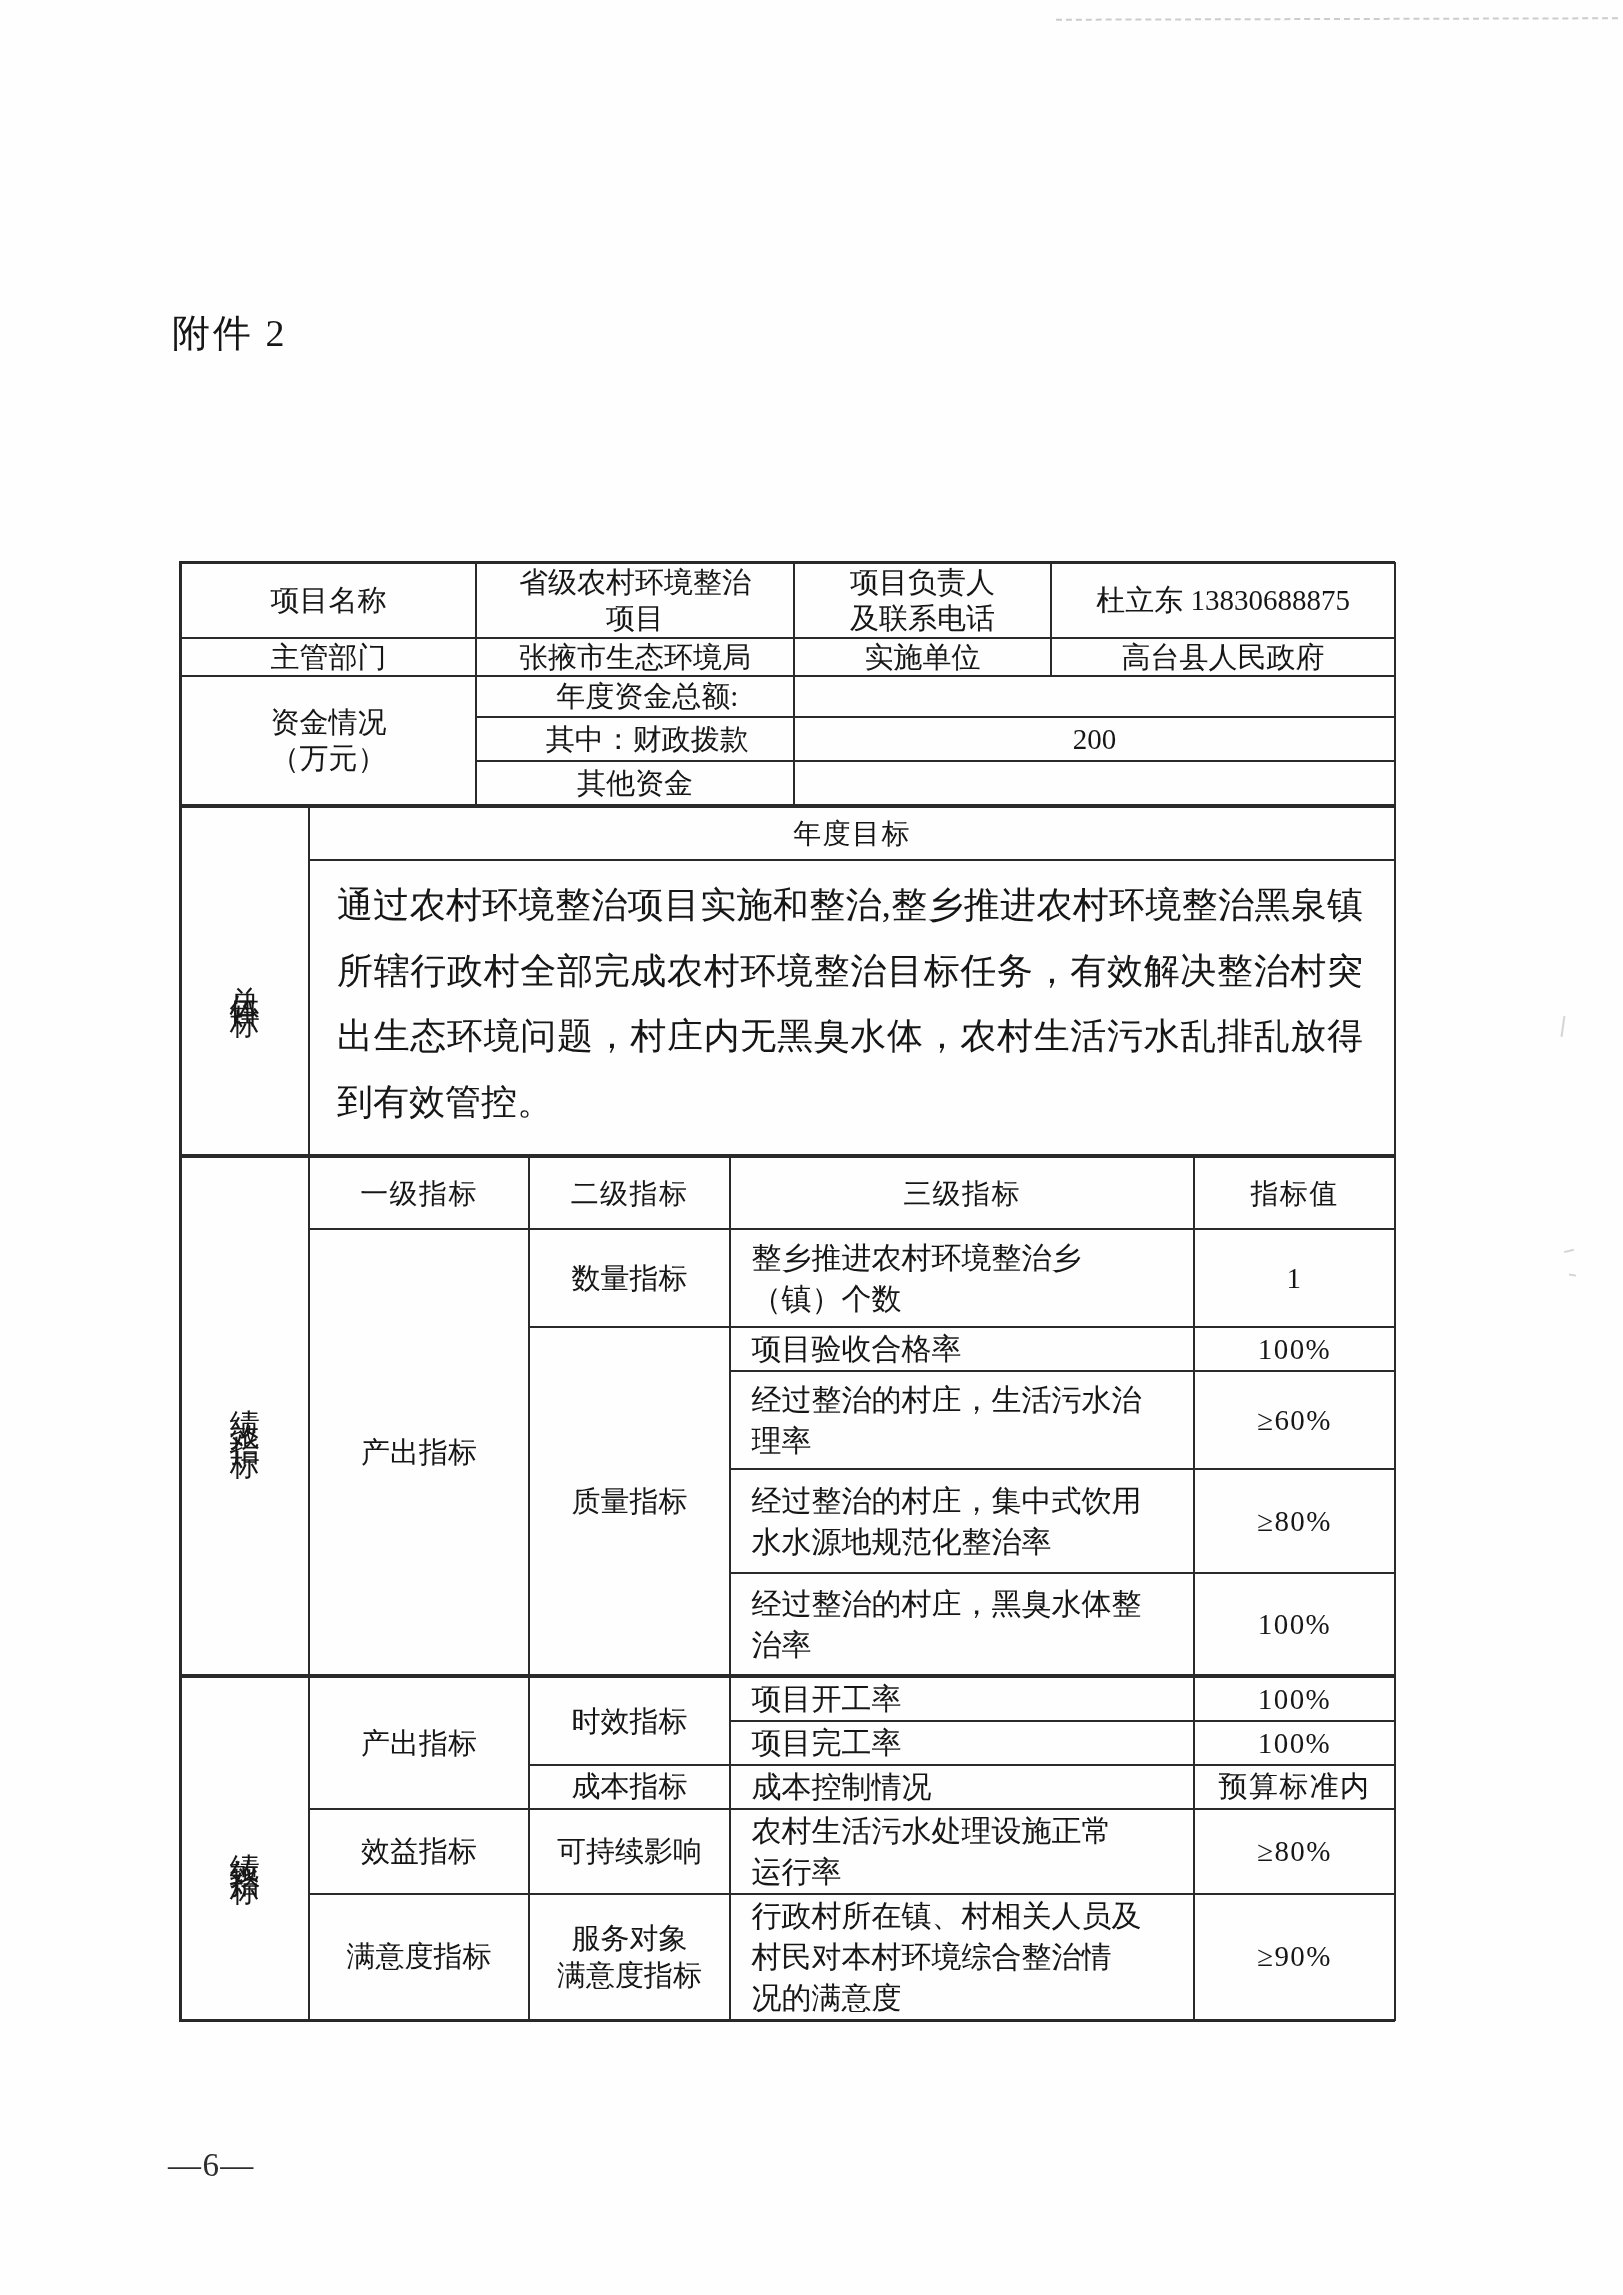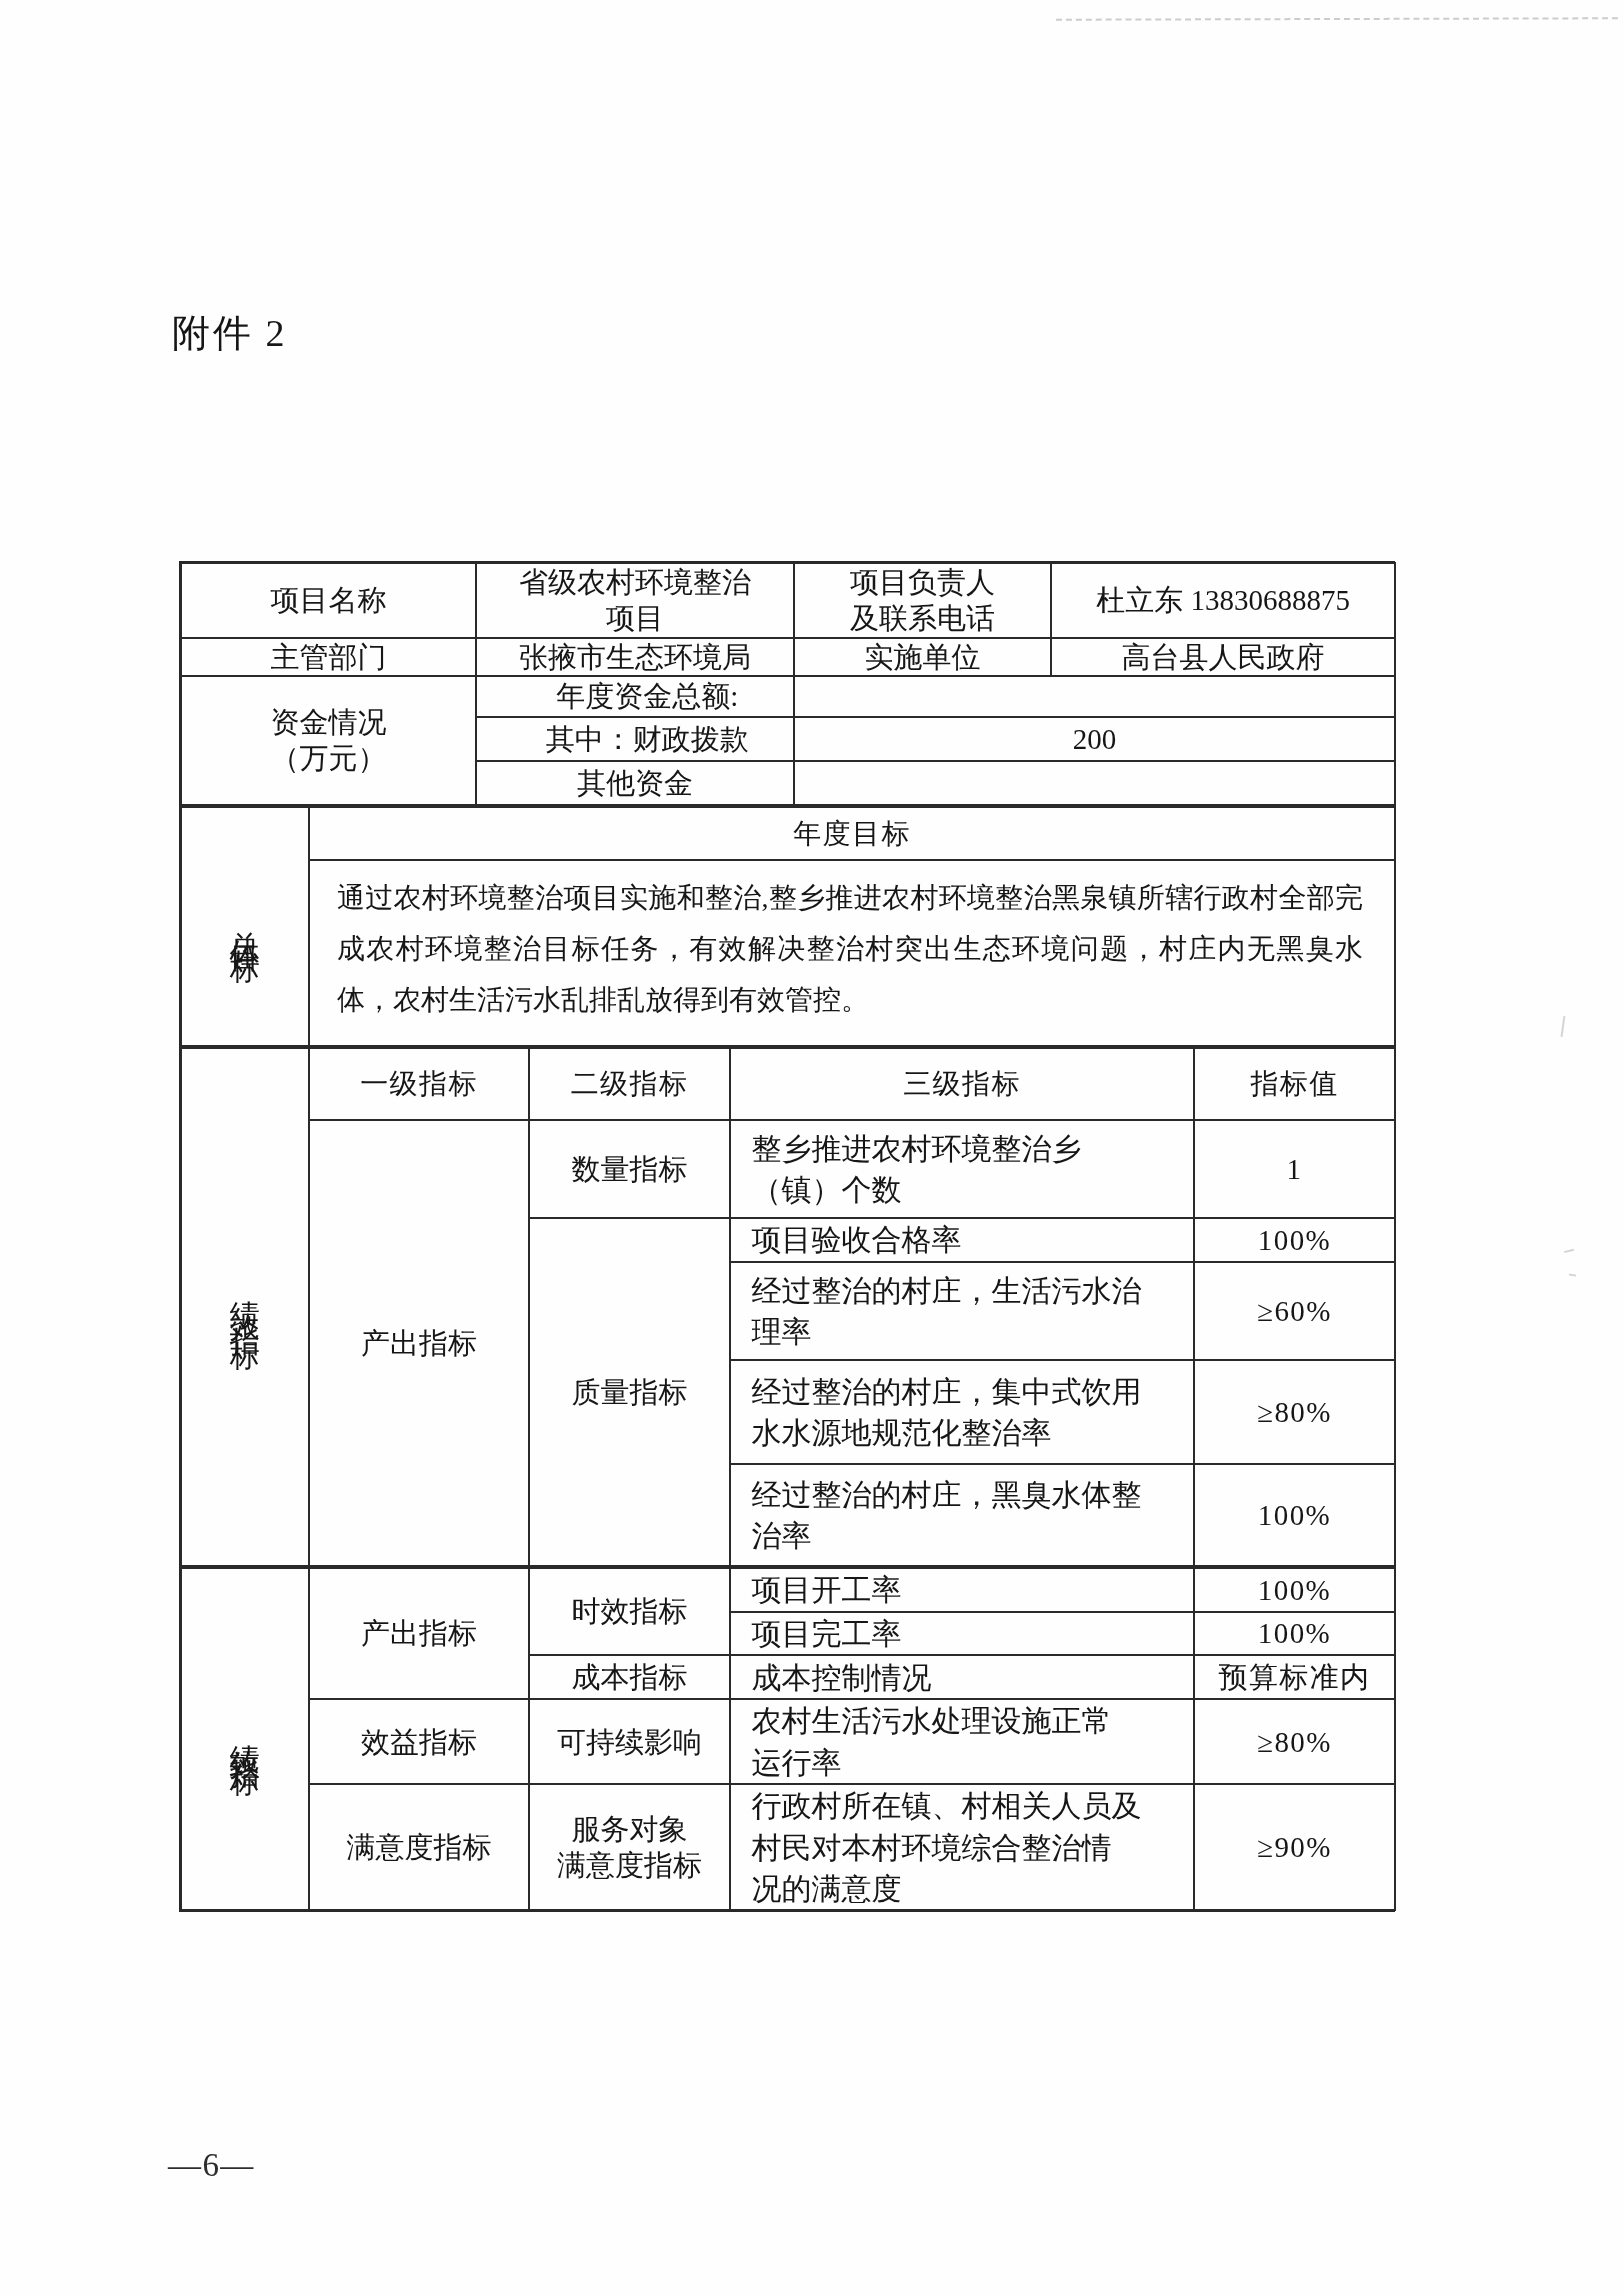--- a/index.html
+++ b/index.html
@@ -24,21 +24,21 @@
   table{border-collapse:collapse;table-layout:fixed;width:1214px;}
   td{border:2px solid #2a2a2a;text-align:center;vertical-align:middle;
      font-size:29px;line-height:1.25;overflow:hidden;padding:0;}
   .pre{white-space:pre-line;}
   .left{text-align:center;padding-left:24.6px;}
   .lname{text-align:left;padding-left:20.5px;padding-right:11px;font-size:30px;line-height:1.38;}
   .val{letter-spacing:1.4px;font-size:29px;}
   .vert{writing-mode:vertical-rl;text-orientation:upright;letter-spacing:0.45em;
         font-size:30px;margin:0 auto;}
   .vert-tight{letter-spacing:0.25em;}
-  .goal-text{text-align:justify;padding:12.3px 31px 19px 27px;font-size:28px;line-height:1.82;
+  .goal-text{text-align:justify;padding:12.3px 31px 19px 27px;font-size:36px;line-height:1.82;
         vertical-align:middle;}
   .hdr{font-size:28px;letter-spacing:1.4px;}
   .fiscal{margin-top:47px;}
   .pagenum{position:absolute;left:168px;top:2147px;font-size:33px;letter-spacing:1.4px;color:#2d2d2d;}
 </style>
 </head>
 <body>
 
 <div class="page">
 

